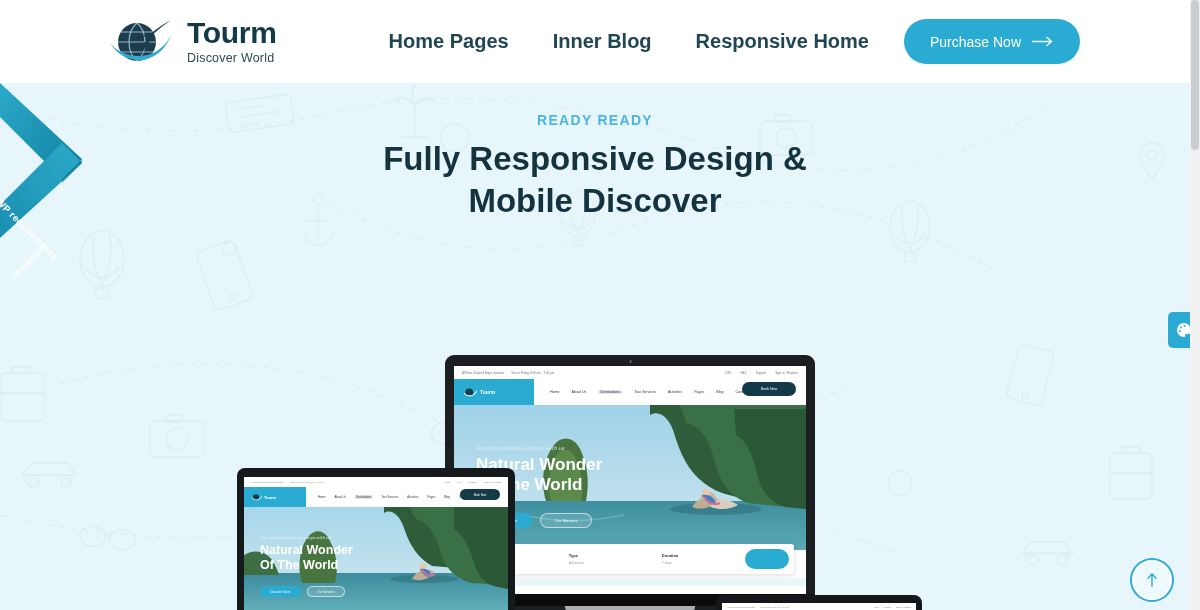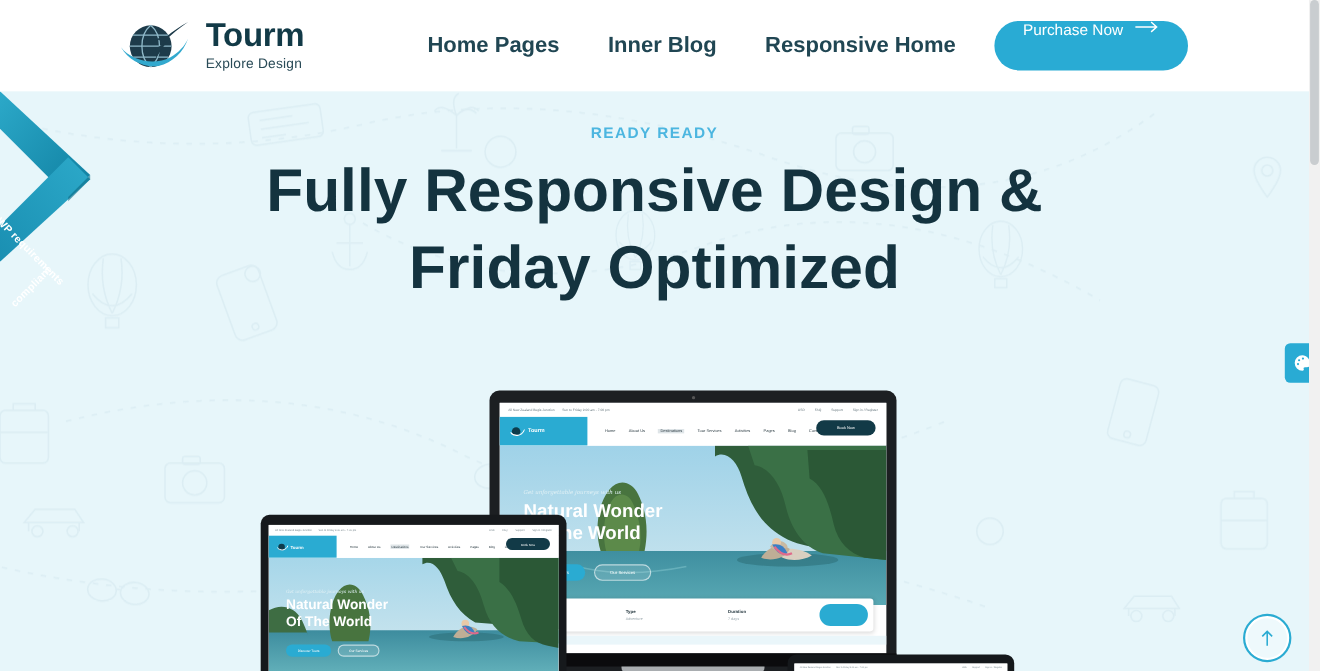--- a/index.html
+++ b/index.html
@@ -35,21 +35,21 @@
   .nav { display: flex; align-items: center; margin-left: 90px; gap: 0; }
   .nav-item {
     font-size: 20px; font-weight: bold; color: #204653;
     padding: 0 22px; cursor: pointer; white-space: nowrap;
   }
   .purchase-btn {
     position: absolute; right: 110px; top: 19px;
     height: 45px; padding: 0 26px;
     background: #29abd4; border: none; border-radius: 24px;
     color: #fff; font-size: 14px; font-family: "Liberation Sans", sans-serif;
-    display: flex; gap: 11px; cursor: pointer;
+    display: flex; align-items: center; gap: 11px; cursor: pointer;
   }
   .arrow-r { width: 22px; height: 11px; }
 
   
   .hero {
     position: absolute; top: 83px; left: 0;
     width: 1190px; height: 527px;
     background: #e7f6fa;
     overflow: hidden;
   }
@@ -65,21 +65,21 @@
     transform: rotate(-6deg);
     pointer-events: none; user-select: none;
   }
   .eyebrow {
     position: absolute; top: 29px; width: 1190px; text-align: center;
     font-size: 14px; font-weight: bold; color: #4cb6e0;
     letter-spacing: 1.3px;
   }
   .hero-title {
     position: absolute; top: 55px; width: 1190px; text-align: center;
-    font-size: 55px; font-weight: bold; color: #14333f;
+    font-size: 33px; font-weight: bold; color: #14333f;
     line-height: 1.28;
   }
   .hero-sub {
     position: absolute; top: 172px; width: 1190px; text-align: center;
     font-size: 14.5px; color: #7c8f96; line-height: 2.0;
   }
 
   
   .ribbon { position: absolute; left: 0; top: 83px; width: 110px; height: 155px; z-index: 55; }
   .ribbon-txt {
@@ -152,21 +152,21 @@
         <circle cx="33" cy="26" r="19" fill="#1d3b4a"></circle>
         <path d="M33 7c-6 5-8 13-8 19s2 14 8 19" stroke="#8fb9c9" stroke-width="1.2" fill="none"></path>
         <path d="M33 7c6 5 8 13 8 19s-2 14-8 19" stroke="#8fb9c9" stroke-width="1.2" fill="none"></path>
         <path d="M14 26h38M17 16h32M17 36h32" stroke="#8fb9c9" stroke-width="1.1" fill="none"></path>
         <path d="M6 27c9 12 30 17 45 9 7-4 13-10 16-17-4 12-14 22-27 25C27 46 13 39 6 27z" fill="#33a9ce"></path>
         <path d="M67 4c-7 5-15 11-22 18l-6-2 3-3 5 .6c6-5 13-10 20-13.6z" fill="#1d3b4a"></path>
         <path d="M48 22c-4 5-8 11-11 17l2-7-2-4 4-2 7-4z" fill="#1d3b4a"></path>
       </svg>
       <div class="logo-text">
         <div class="logo-title">Tourm</div>
-        <div class="logo-sub">Explore Design</div>
+        <div class="logo-sub">Discover World</div>
       </div>
     </div>
 
     <div class="nav">
       <div class="nav-item">Home Pages</div>
       <div class="nav-item">Inner Blog</div>
       <div class="nav-item">Responsive Home</div>
       <div class="nav-item">Theme Features</div>
     </div>
 
@@ -294,21 +294,21 @@
           <circle cx="900" cy="400" r="12"></circle>
           <circle cx="260" cy="480" r="10"></circle>
       </g>
     </svg>
 
     <div class="watermark">Flance</div>
 
     <div class="eyebrow">READY READY</div>
     <div class="hero-title">
       <div>Fully Responsive Design &amp;</div>
-      <div>Friday Optimized</div>
+      <div>Mobile Discover</div>
     </div>
     <div class="hero-sub">
     </div>
 
     <div class="devices">
 
       <div class="device" style="left:445px; top:272px; width:370px; height:255px;">
         <div style="position:absolute;inset:0;background:#1c1f22;border-radius:9px 9px 0 0;"></div>
         <div style="position:absolute;left:6px;top:5px;right:6px;height:3px;display:flex;justify-content:center;">
           <div style="width:3px;height:3px;border-radius:50%;background:#555;"></div>

